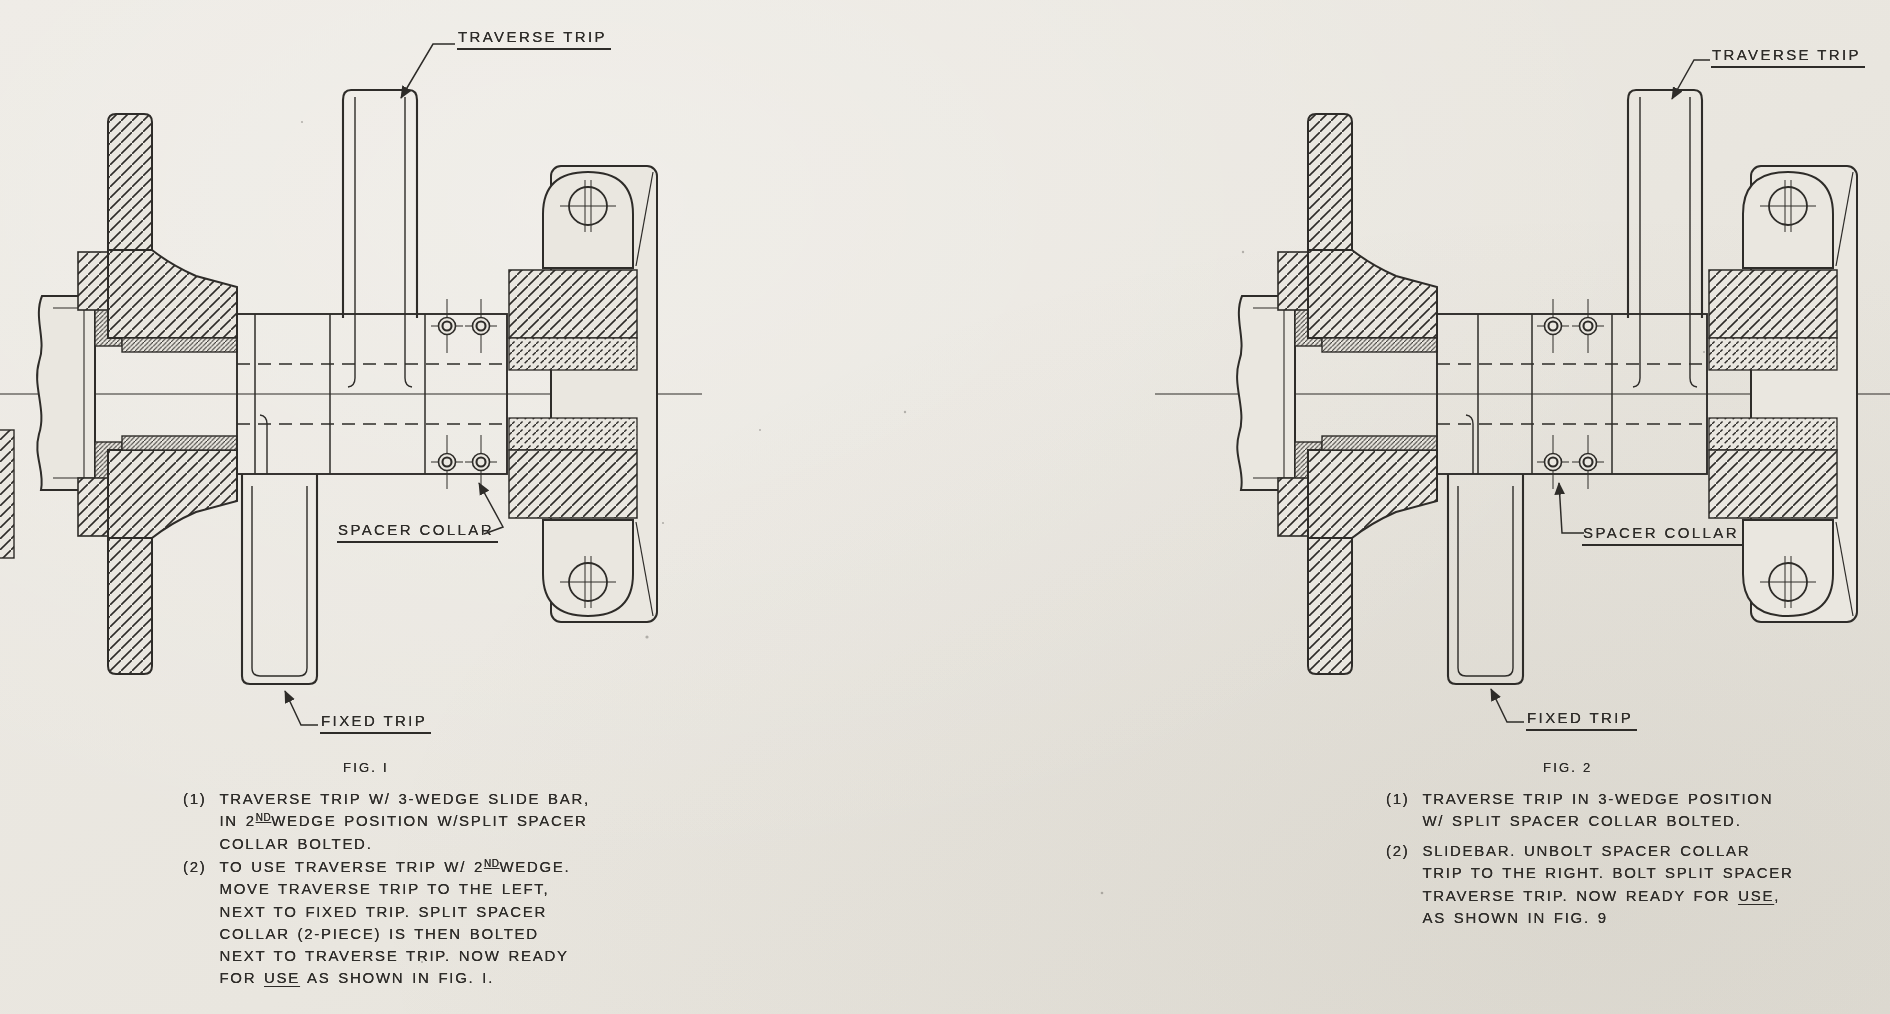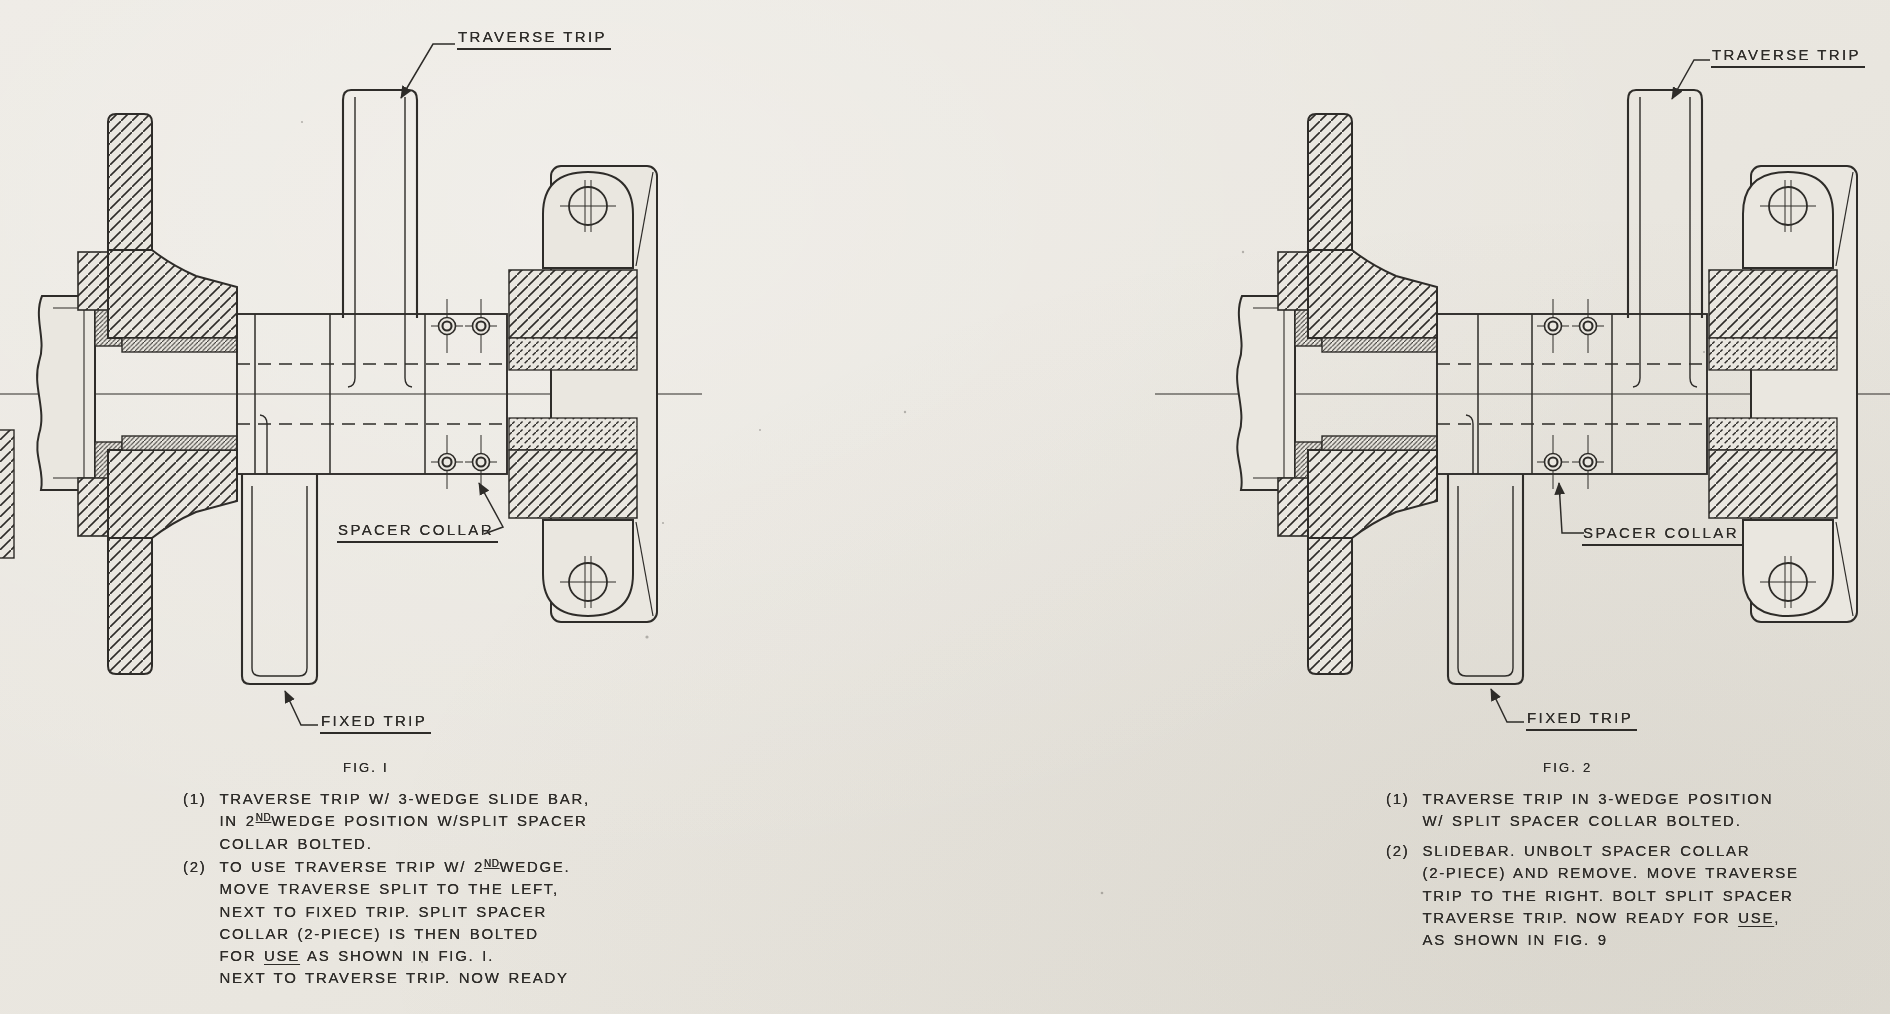--- a/index.html
+++ b/index.html
@@ -213,37 +213,36 @@
       <div>
         <div class="note-line"><span>TRAVERSE TRIP W/ 3-WEDGE SLIDE BAR,</span></div>
         <div class="note-line"><span>IN 2</span><span class="so">ND</span><span>WEDGE POSITION W/SPLIT SPACER</span></div>
         <div class="note-line"><span>COLLAR BOLTED.</span></div>
       </div>
     </div>
   <div class="note" style="left:183px;top:858px">
       <span class="num">(2)</span>
       <div>
         <div class="note-line"><span>TO USE TRAVERSE TRIP W/ 2</span><span class="so">ND</span><span>WEDGE.</span></div>
-        <div class="note-line"><span>MOVE TRAVERSE SPLIT TO THE LEFT,</span></div>
+        <div class="note-line"><span>MOVE TRAVERSE TRIP TO THE LEFT,</span></div>
         <div class="note-line"><span>NEXT TO FIXED TRIP. SPLIT SPACER</span></div>
         <div class="note-line"><span>COLLAR (2-PIECE) IS THEN BOLTED</span></div>
+        <div class="note-line"><span>NEXT TO TRAVERSE TRIP. NOW READY</span></div>
         <div class="note-line"><span>FOR </span><span class="u">USE</span><span> AS SHOWN IN FIG. I.</span></div>
-        <div class="note-line"><span>NEXT TO TRAVERSE TRIP. NOW READY</span></div>
       </div>
     </div>
   <div class="note" style="left:1386px;top:790px">
       <span class="num">(1)</span>
       <div>
         <div class="note-line"><span>TRAVERSE TRIP IN 3-WEDGE POSITION</span></div>
         <div class="note-line"><span>W/ SPLIT SPACER COLLAR BOLTED.</span></div>
       </div>
     </div>
   <div class="note" style="left:1386px;top:842px">
       <span class="num">(2)</span>
       <div>
         <div class="note-line"><span>SLIDEBAR. UNBOLT SPACER COLLAR</span></div>
-        <div class="note-line"><span>(2-PIECE) AND REMOVE. MOVE TRAVERSE</span></div>
         <div class="note-line"><span>TRIP TO THE RIGHT. BOLT SPLIT SPACER</span></div>
         <div class="note-line"><span>TRAVERSE TRIP. NOW READY FOR </span><span class="u">USE</span><span>,</span></div>
         <div class="note-line"><span>AS SHOWN IN FIG. 9</span></div>
       </div>
     </div>
 </div>
 
 </body></html>

